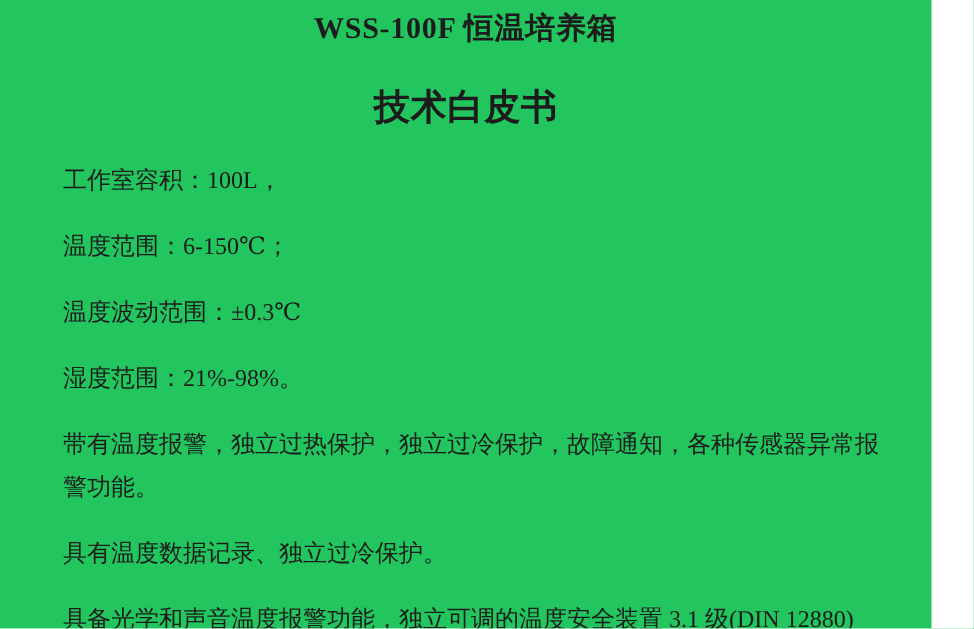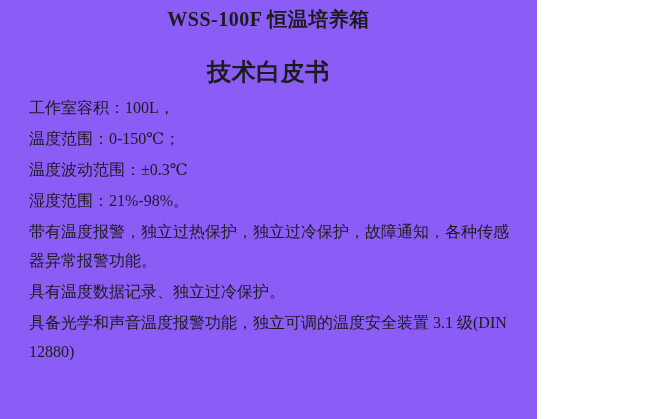--- a/index.html
+++ b/index.html
@@ -2,23 +2,23 @@
 <html><head>
 <meta charset="utf-8">
 <style>
   html, body {
     margin: 0;
     padding: 0;
     background: #ffffff;
   }
   .page {
     position: relative;
-    width: 537px;
+    width: 621px;
     height: 419px;
-    background: #8b5cf6;
+    background: #22c55e;
     overflow: hidden;
     font-family: "Liberation Serif", "DejaVu Serif", serif;
     color: #1c1c1c;
   }
   .doc-title {
     margin: 0;
     padding-top: 7px;
     text-align: center;
     font-size: 20px;
     line-height: 24px;
@@ -34,36 +34,36 @@
     font-weight: bold;
     letter-spacing: 0.5px;
   }
   .spec-list {
     margin: 0;
     padding: 7px 18px 0 27px;
     font-size: 16px;
     line-height: 29px;
   }
   .spec-line {
-    margin: 2px;
+    margin: 15px;
     padding: 0;
     font-weight: normal;
     word-break: break-all;
   }
 </style>
 </head>
 <body>
 
 <div class="page">
   <h1 class="doc-title">WSS-100F 恒温培养箱</h1>
 
   <h2 class="doc-subtitle">技术白皮书</h2>
 
   <div class="spec-list">
     <p class="spec-line">工作室容积：100L，</p>
-    <p class="spec-line">温度范围：0-150℃；</p>
+    <p class="spec-line">温度范围：6-150℃；</p>
     <p class="spec-line">温度波动范围：±0.3℃</p>
     <p class="spec-line">湿度范围：21%-98%。</p>
     <p class="spec-line">带有温度报警，独立过热保护，独立过冷保护，故障通知，各种传感器异常报警功能。</p>
     <p class="spec-line">具有温度数据记录、独立过冷保护。</p>
     <p class="spec-line">具备光学和声音温度报警功能，独立可调的温度安全装置 3.1 级(DIN 12880)</p>
   </div>
 </div>
 
 </body></html>

